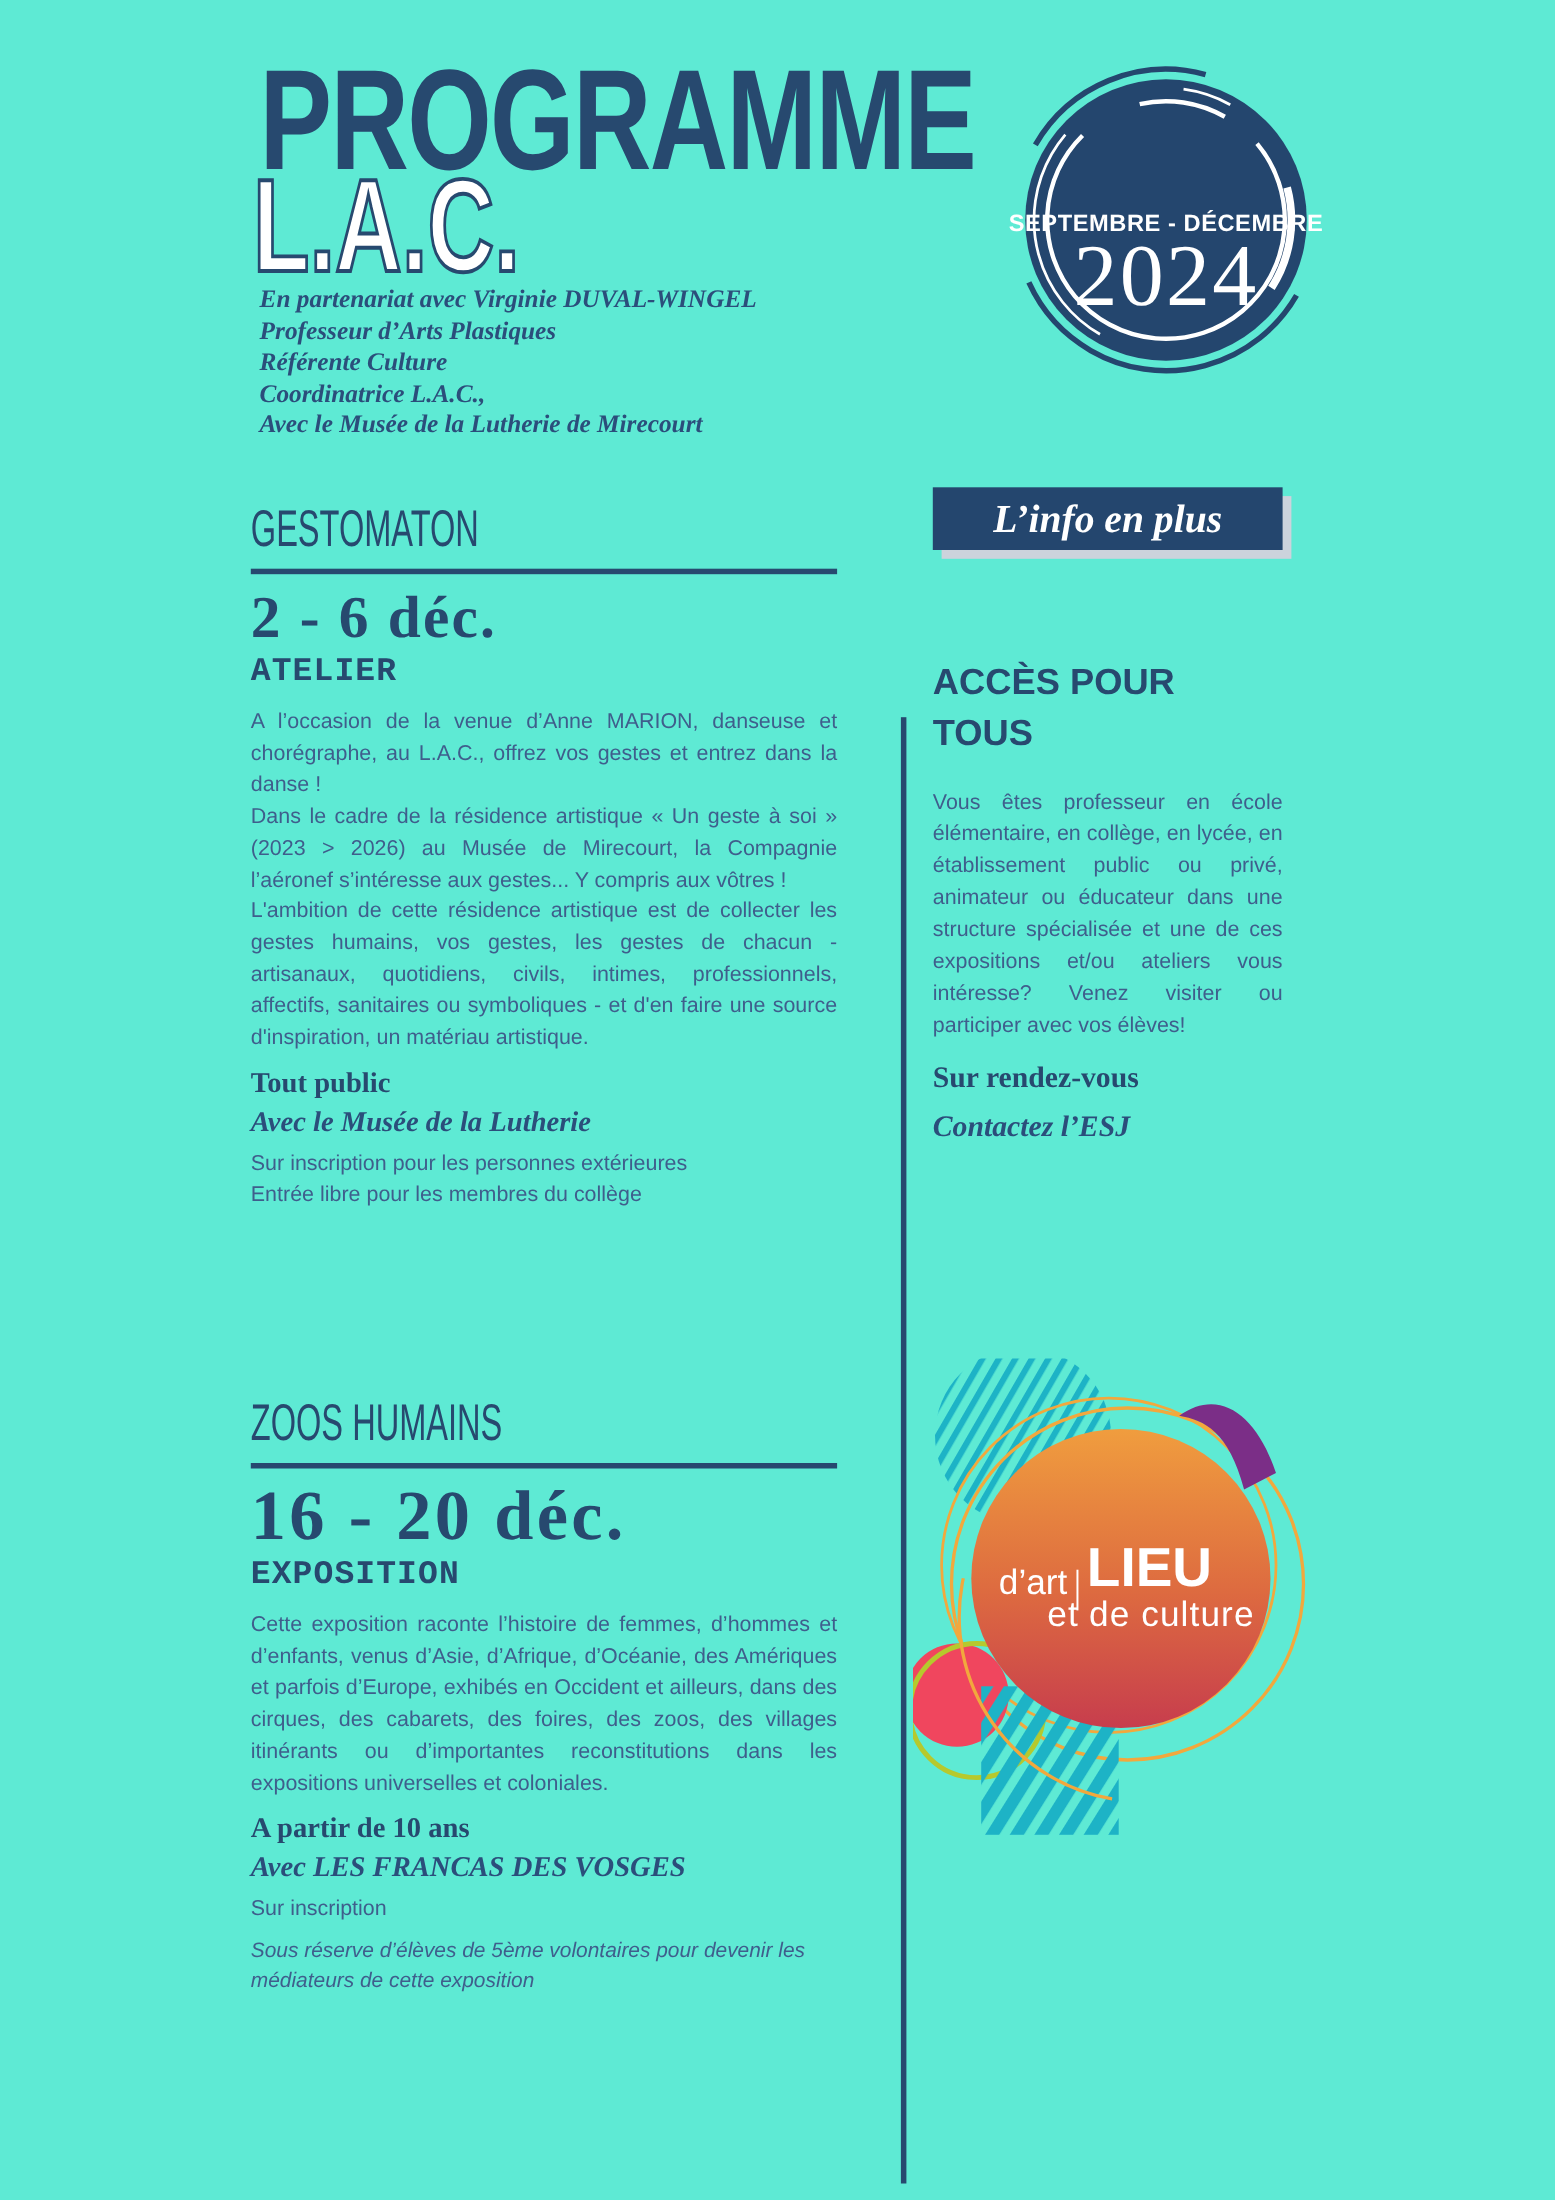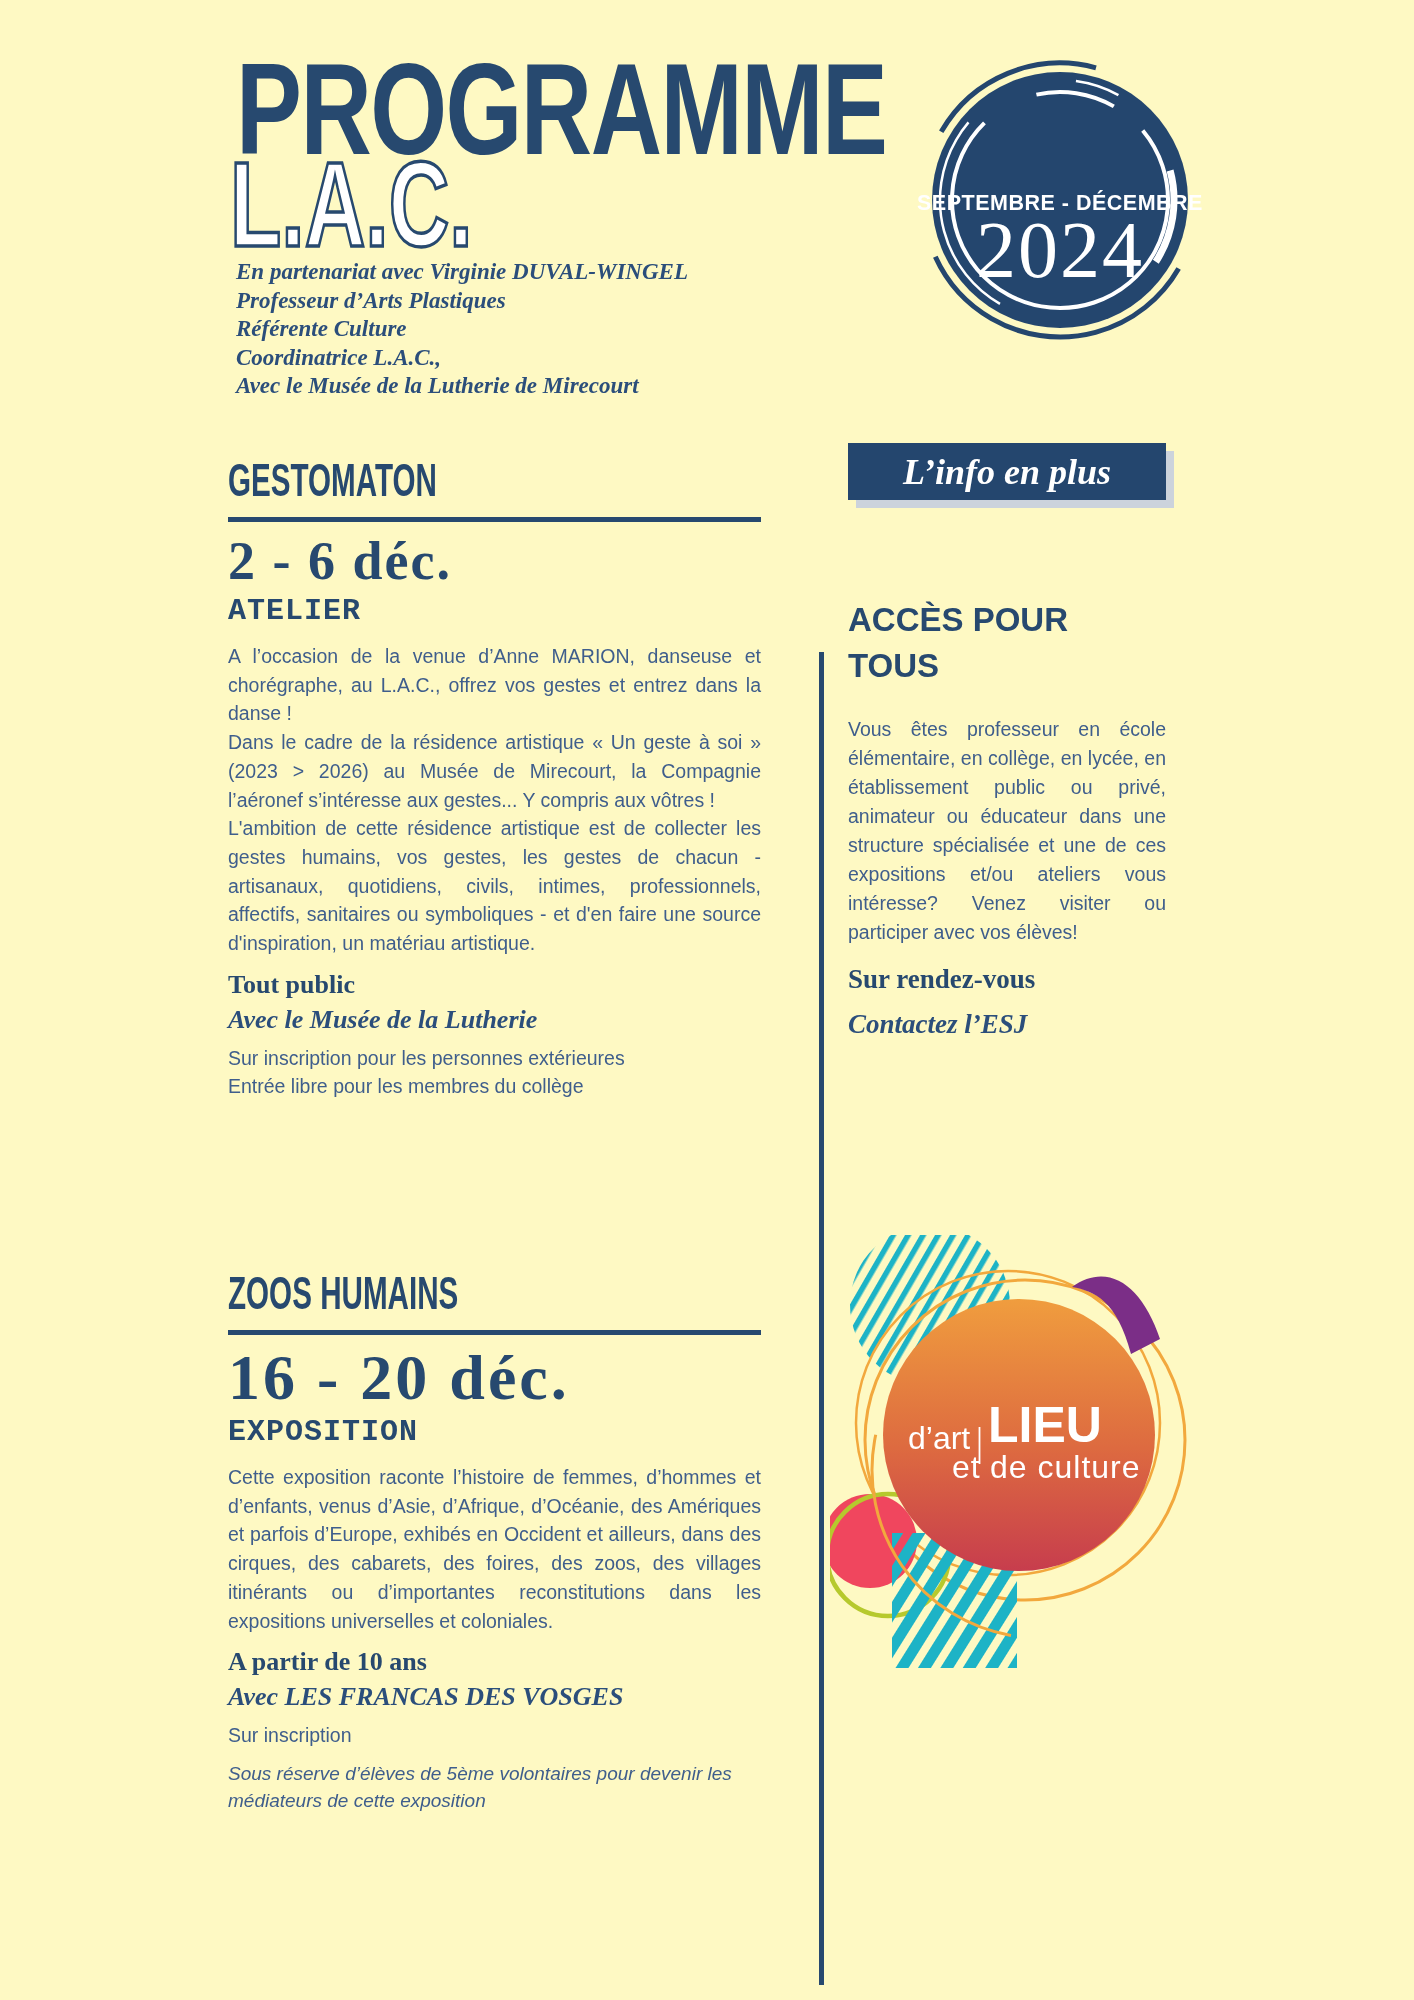--- a/index.html
+++ b/index.html
@@ -1,35 +1,35 @@
 <!DOCTYPE html>
 <html><head>
 <meta charset="utf-8">
 <style>
   html,body{margin:0;padding:0;background:#fff;}
-  .page{position:relative;width:1414px;height:2000px;background:#fef9c3;overflow:hidden;
+  .page{position:relative;width:1414px;height:2000px;background:#5eead4;overflow:hidden;
         font-family:"Liberation Sans",sans-serif;}
 
   
   .title{position:absolute;left:236px;top:44px;margin:0;font-size:130px;line-height:130px;
          font-weight:bold;color:#27496f;white-space:nowrap;}
   .title .cond{display:inline-block;transform:scaleX(0.76);transform-origin:left center;
                letter-spacing:-2px;}
   .lac-svg{position:absolute;left:230px;top:158px;}
   .partners{position:absolute;left:236px;top:258px;width:520px;
             font-family:"Liberation Serif",serif;font-style:italic;font-weight:bold;
             font-size:23px;line-height:28.5px;color:#2b4e7b;}
   .partners p{margin:0;}
 
   
   .badge{position:absolute;left:915px;top:55px;width:290px;height:290px;}
 
   
   .section{position:absolute;width:533px;left:228px;}
-  .sec-title{margin:0;font-size:47px;line-height:50px;font-weight:bold;color:#27496f;white-space:nowrap;}
+  .sec-title{margin:0;font-size:47px;line-height:50px;font-weight:normal;color:#27496f;white-space:nowrap;}
   .sec-title .cond{display:inline-block;transform:scaleX(0.63);transform-origin:left center;letter-spacing:0;}
   .rule{height:5px;background:#27496f;margin-top:12px;}
   .dates{margin:10px 0 0 0;font-family:"Liberation Serif",serif;font-weight:bold;
          color:#27496f;letter-spacing:2px;}
   .dates.small{font-size:54px;line-height:58px;}
   .dates.big{font-size:64px;line-height:66px;letter-spacing:3px;}
   .kind{margin:4px 0 0 0;font-size:30px;font-weight:bold;letter-spacing:1px;color:#27496f;font-family:Liberation Mono, monospace;}
   .body-par{margin:0;font-size:19.5px;line-height:28.7px;text-align:justify;color:#3f5e8c;}
   .body-par.first{margin-top:14px;}
   .audience{margin:12px 0 0 0;font-family:"Liberation Serif",serif;font-weight:bold;

